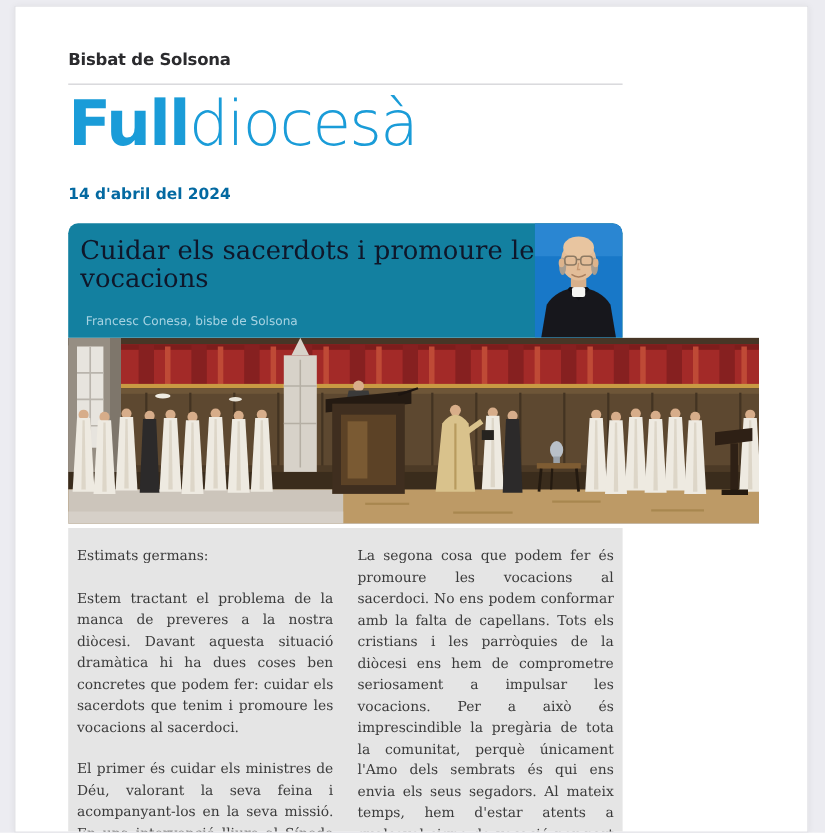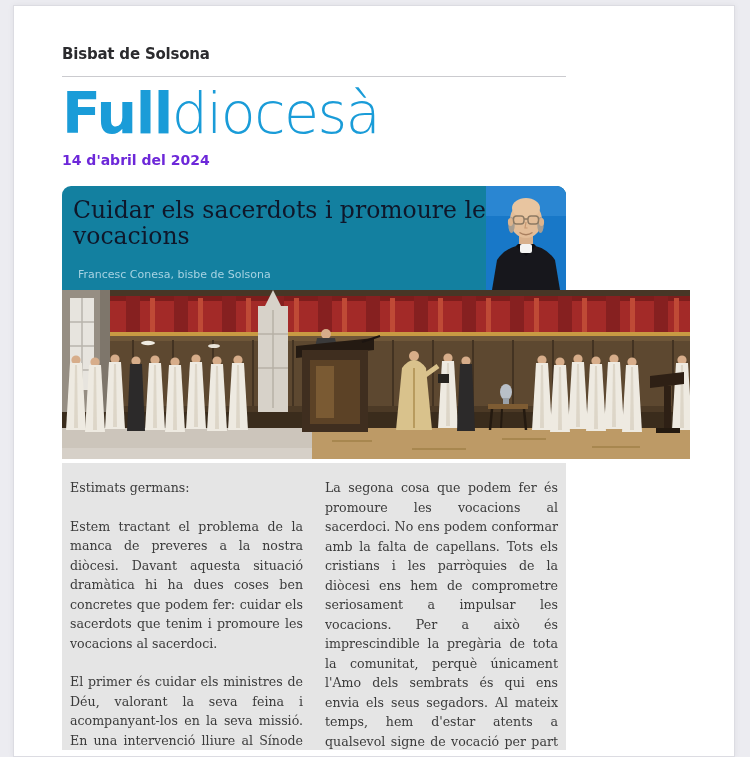--- a/index.html
+++ b/index.html
@@ -16,21 +16,21 @@
   }
   .content{width:504px;margin-left:48px;}
   .publisher{
     margin-top:39px;font-size:15px;font-weight:700;color:#2b2b2e;
     letter-spacing:-0.2px;font-family:"DejaVu Sans", sans-serif;
   }
   .mast-divider{margin-top:13px;height:1px;background:#cbcbcf;}
   .logo{margin-top:9px;font-size:57px;line-height:0.95;color:#1a9cd8;letter-spacing:-1.5px;}
   .logo .lg-bold{font-weight:800;margin-top:12px;}
   .logo .lg-light{font-weight:300;text-align:center;}
-  .issue-date{margin-top:12px;font-size:14px;font-weight:700;color:#6d28d9;}
+  .issue-date{margin-top:29px;font-size:14px;font-weight:700;color:#0369a1;}
   .banner{
     margin-top:18px;position:relative;height:104px;
     background:#1380a0;border-radius:9px 9px 0 0;overflow:hidden;
   }
   .banner-title{
     margin:0;padding:12px 64px 0 11px;
     font-family:"DejaVu Serif", serif;font-weight:400;
     font-size:23.5px;line-height:1.1;color:#0f172a;
   }
   .banner-subtitle{

